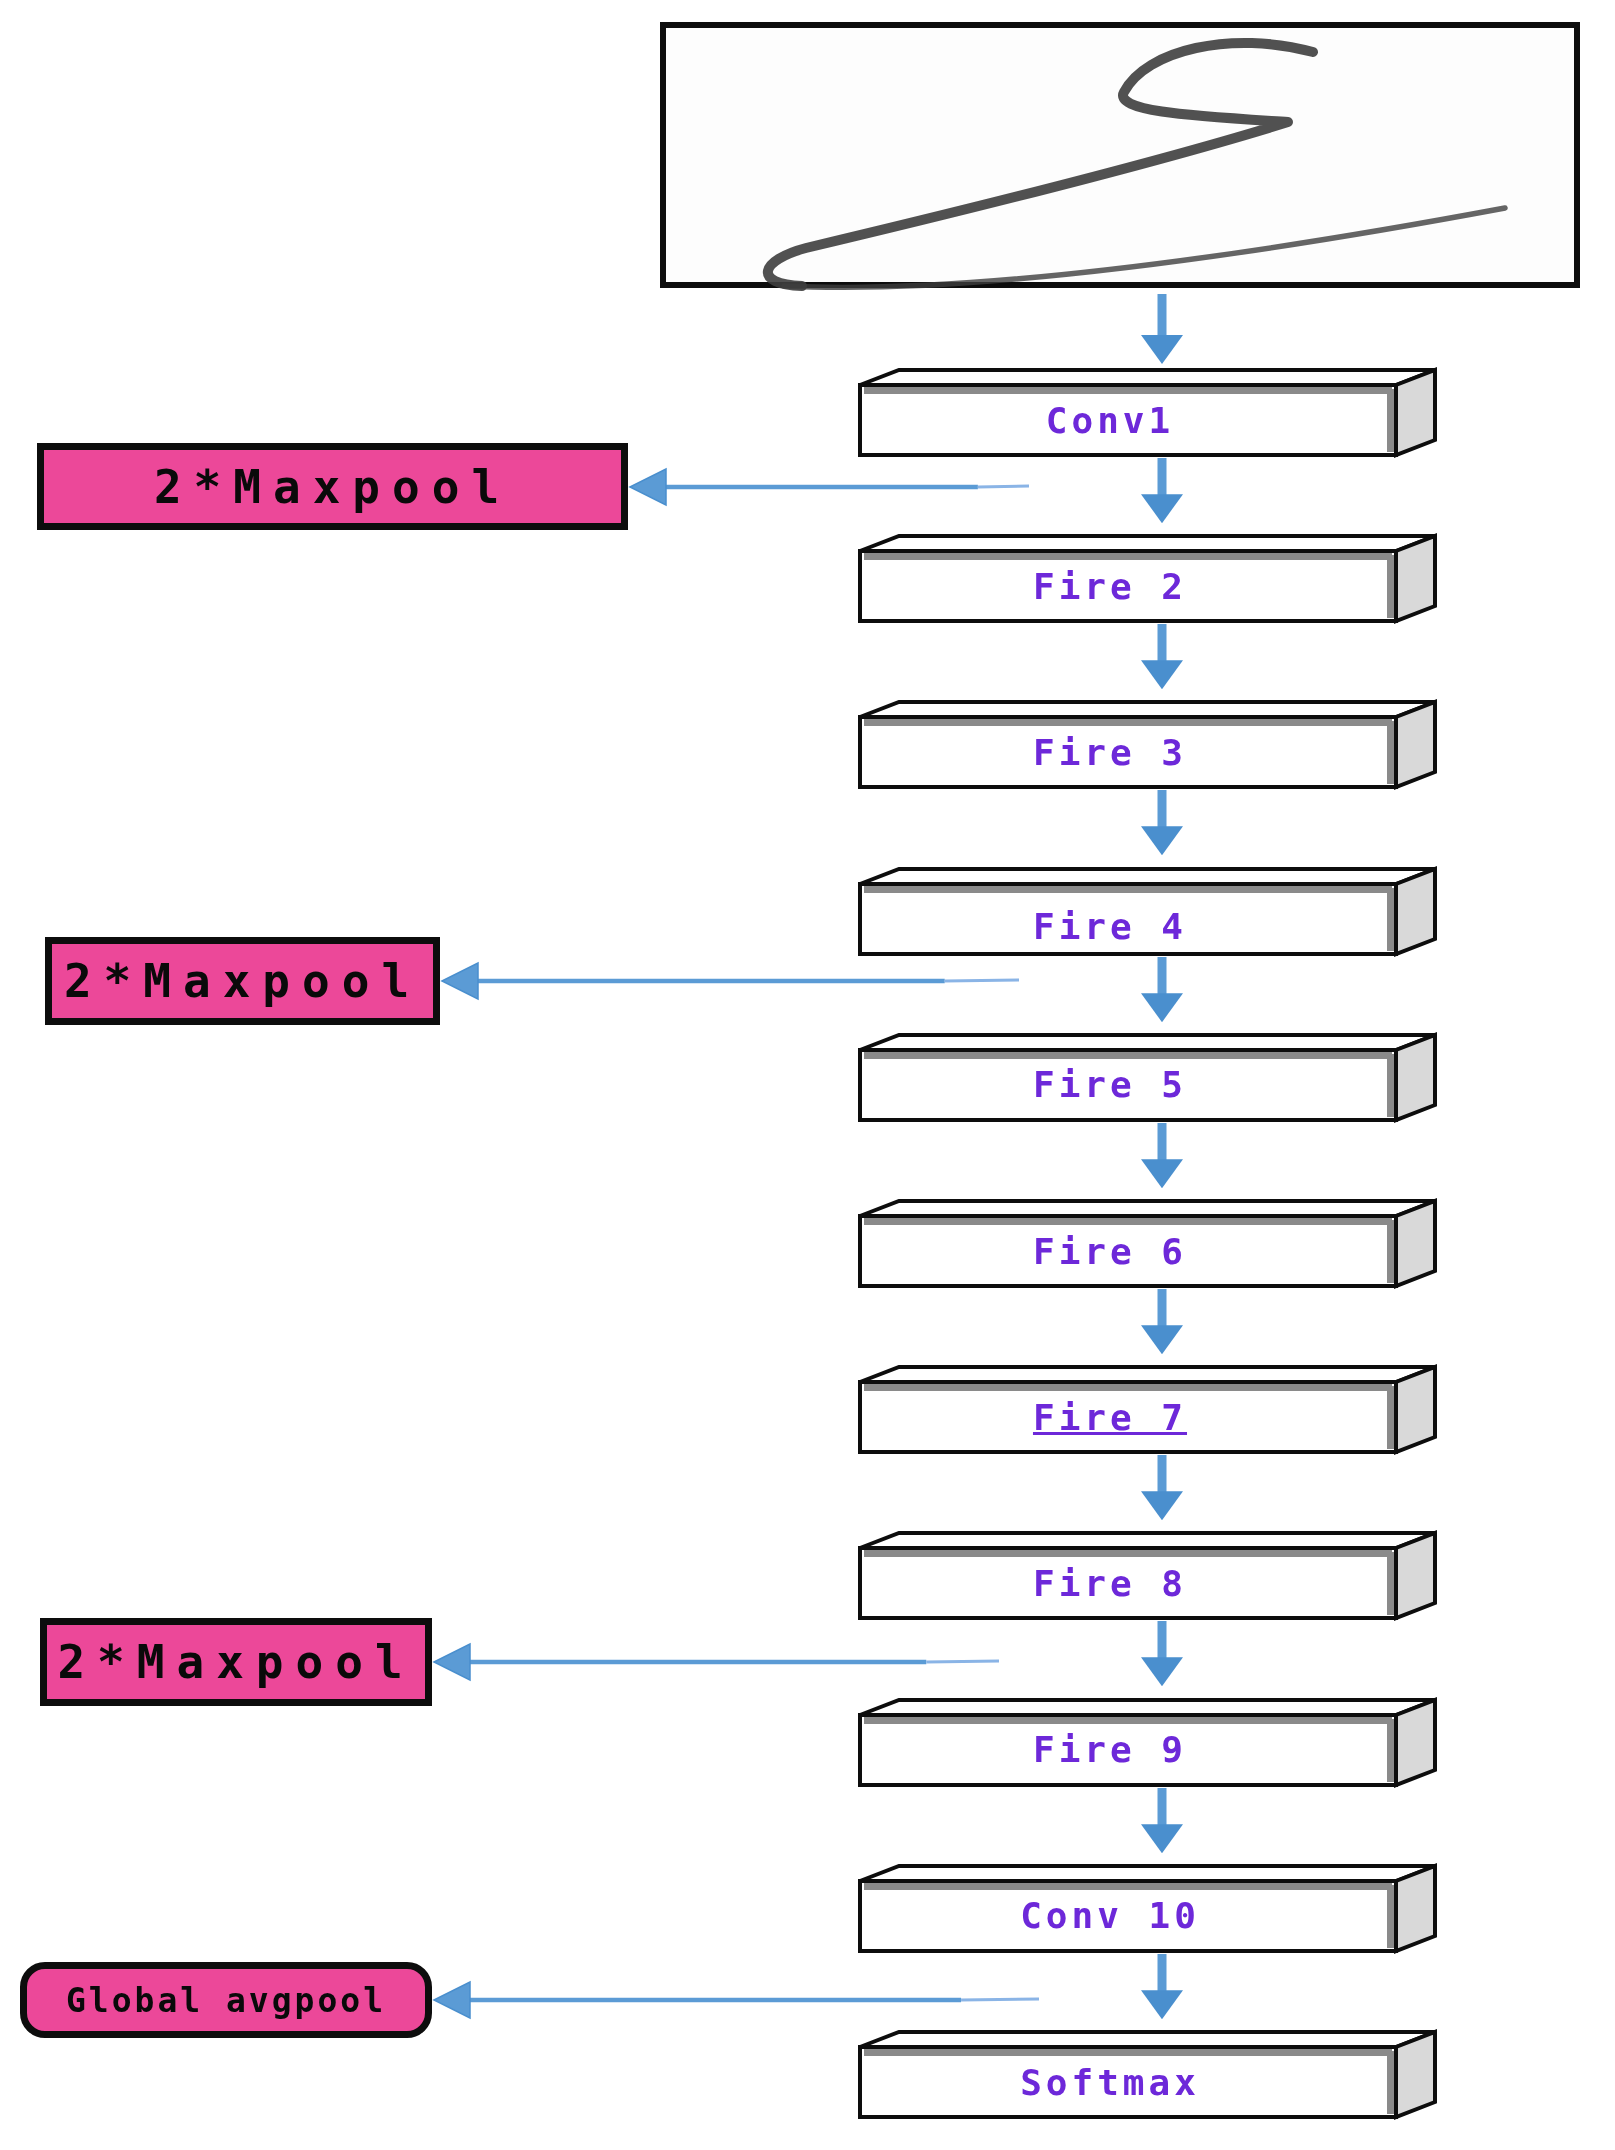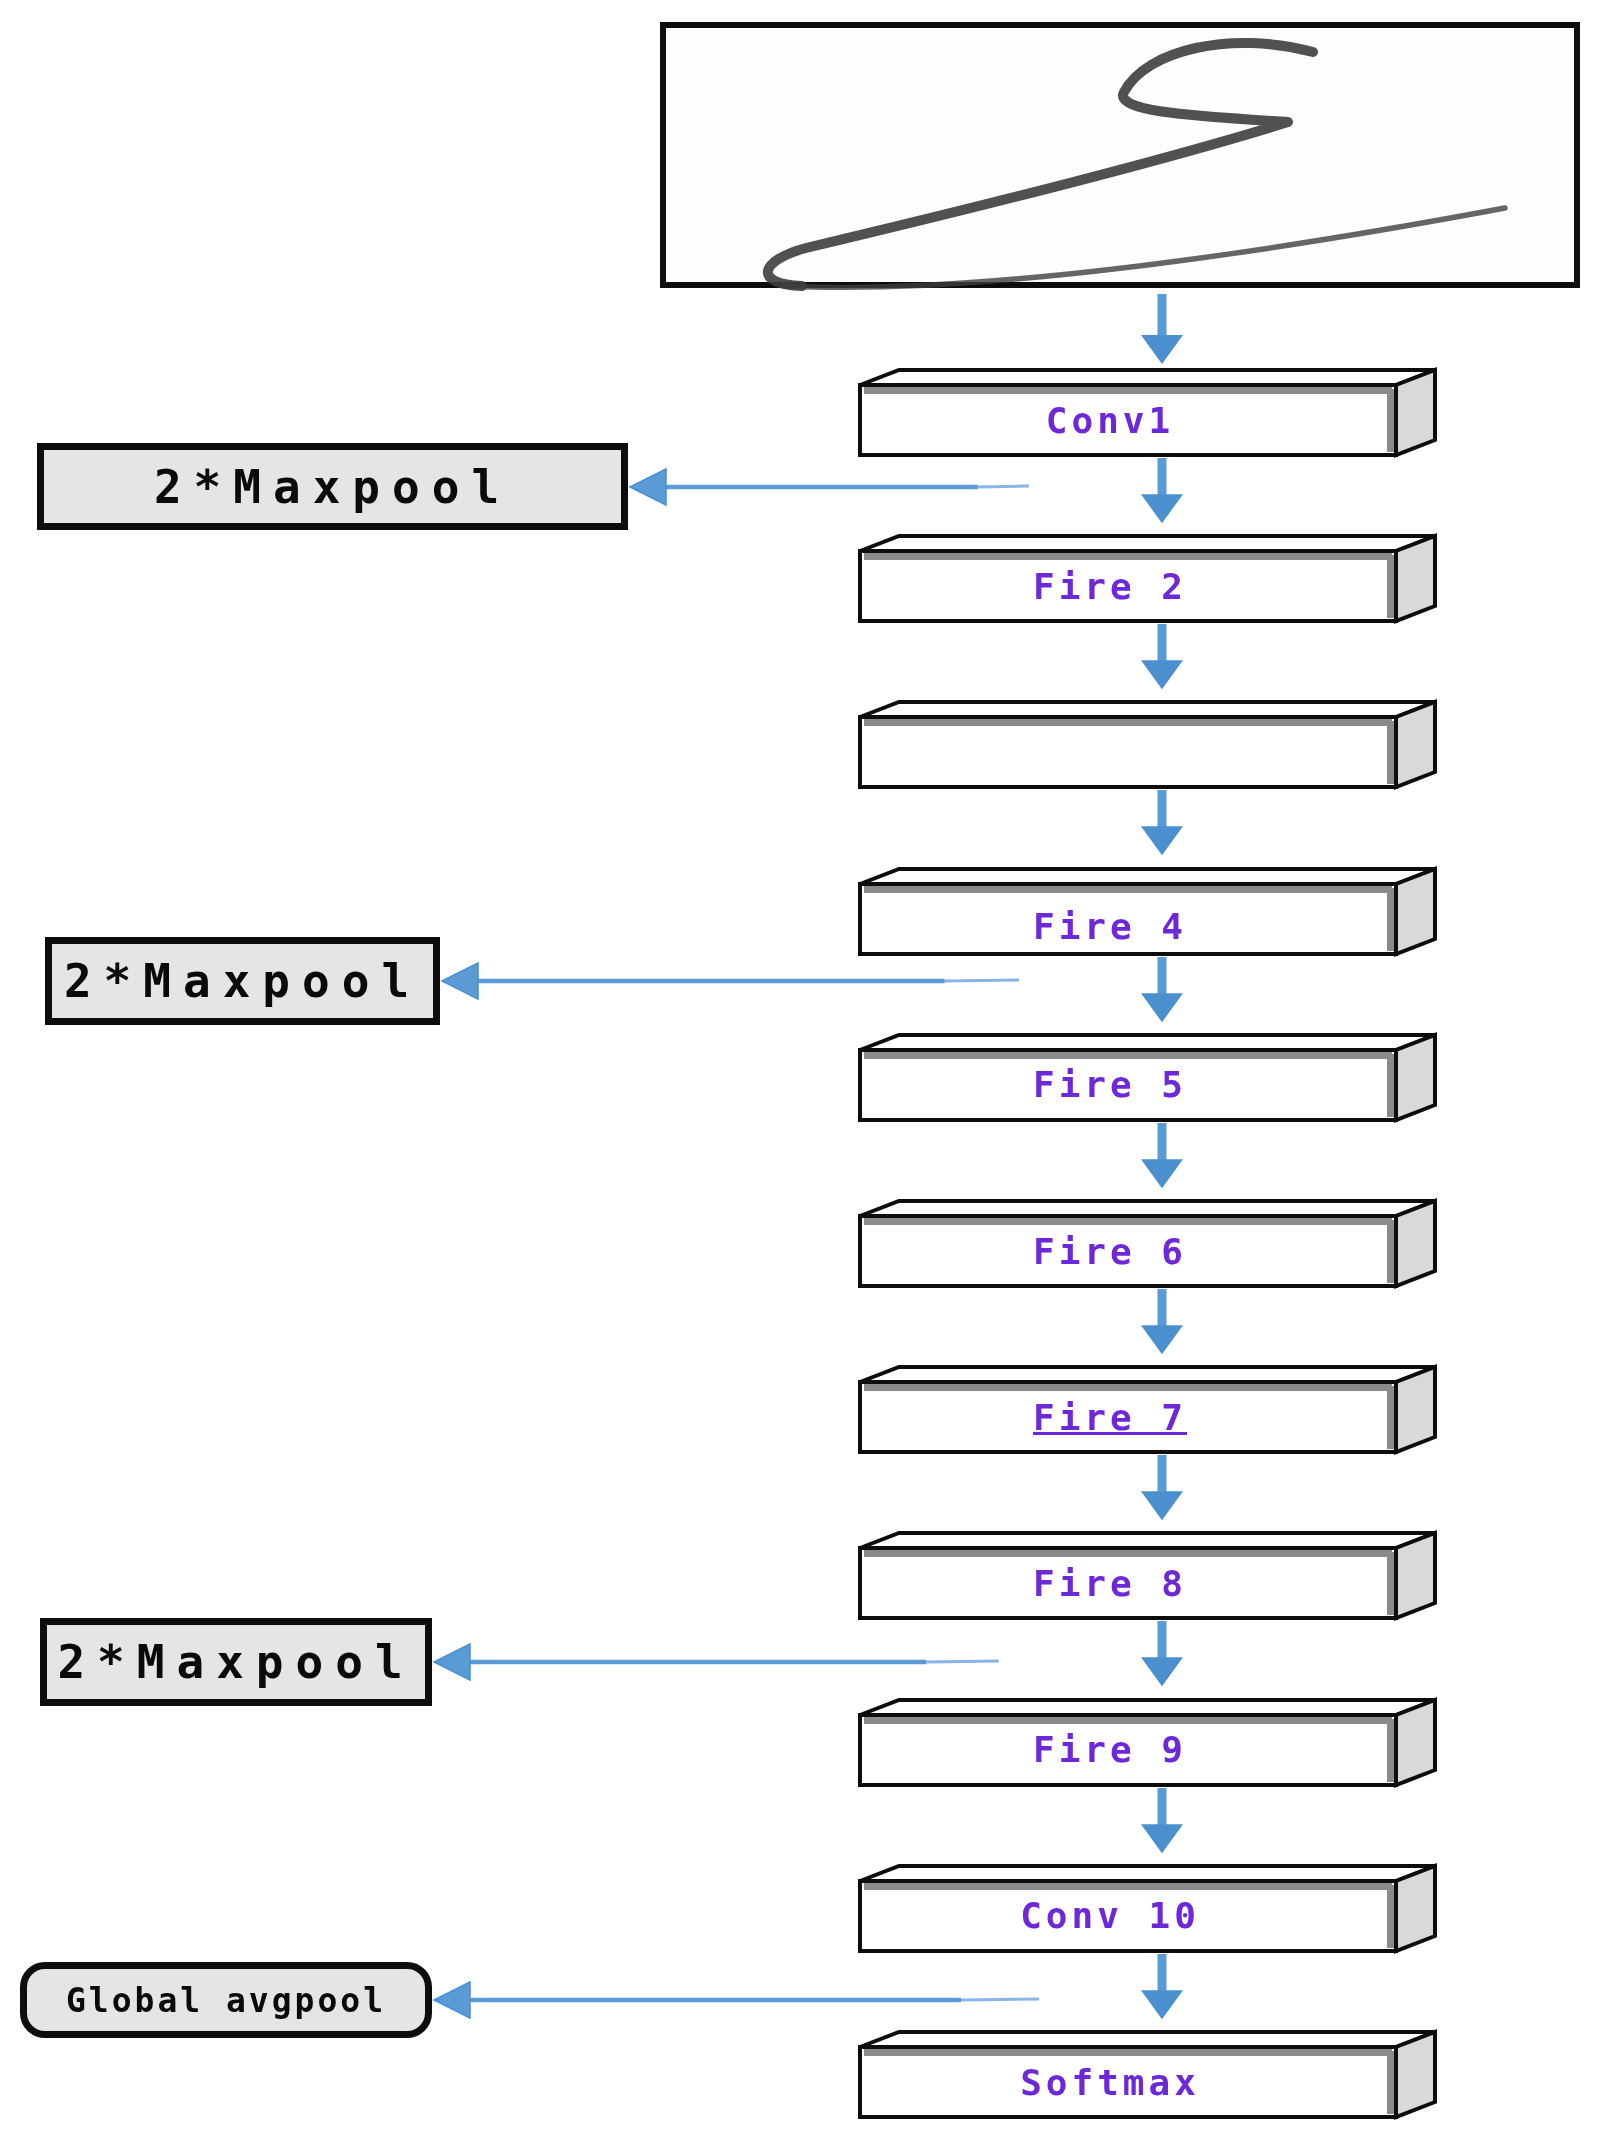--- a/index.html
+++ b/index.html
@@ -3,21 +3,21 @@
 <meta charset="utf-8">
 <style>
   html,body{margin:0;padding:0;background:#ffffff;}
   body{width:1615px;height:2150px;position:relative;overflow:hidden;
        font-family:"DejaVu Sans Mono","Liberation Mono",monospace;}
   #diagram{position:absolute;left:0;top:0;width:1615px;height:2150px;}
   .image-frame{position:absolute;box-sizing:border-box;border:6px solid #0d0d0d;background:#fdfdfd;}
   .layer-label{position:absolute;display:flex;align-items:center;justify-content:center;
                font-weight:bold;font-size:36px;letter-spacing:4px;color:#6d28d9;
                transform:translateX(-18px);white-space:nowrap;}
-  .side-box{position:absolute;box-sizing:border-box;border:7px solid #0d0d0d;background:#e5e5e5;
+  .side-box{position:absolute;box-sizing:border-box;border:7px solid #0d0d0d;background:#ec4899;
             display:flex;align-items:center;justify-content:center;font-weight:bold;color:#0a0a0a;
             white-space:nowrap;}
   svg{display:block;}
 </style>
 </head>
 <body>
 
 <div id="diagram">
     <div class="image-frame" style="left: 660px; top: 22px; width: 920px; height: 266px;">
       <svg width="908" height="254" viewBox="0 0 908 254" style="position: static; left: 0px; top: 0px; overflow: visible;">
@@ -59,20 +59,21 @@
     </svg>
     <svg width="585" height="95" viewBox="0 0 585 95" style="position: absolute; left: 856px; top: 698.4px; overflow: visible;">
       <g transform="translate(4,4)">
         <polygon points="0,15 39,0 575,0 536,15" fill="#ffffff" stroke="#0d0d0d" stroke-width="4" stroke-linejoin="miter"></polygon>
         <polygon points="536,15 575,0 575,70 536,85" fill="#d9d9d9" stroke="#0d0d0d" stroke-width="4"></polygon>
         <rect x="0" y="15" width="536" height="70" fill="#ffffff" stroke="#0d0d0d" stroke-width="4"></rect>
         <line x1="4" y1="20.5" x2="532" y2="20.5" stroke="#8a8a8a" stroke-width="7"></line>
         <line x1="530.5" y1="19" x2="530.5" y2="82" stroke="#8a8a8a" stroke-width="7"></line>
       </g>
     </svg>
+    <div class="layer-label" style="left: 860px; top: 717.4px; width: 536px; height: 70px;">Fire 3</div>
     <svg width="48" height="65.19999999999993" viewBox="0 0 48 65.19999999999993" style="position: absolute; left: 1138px; top: 790.4px; overflow: visible;">
       <rect x="19.5" y="0" width="9" height="39.19999999999993" fill="#5b9bd5"></rect>
       <polygon points="3,36.19999999999993 45,36.19999999999993 24,65.19999999999993" fill="#4a8fce"></polygon>
     </svg>
     <svg width="585" height="95" viewBox="0 0 585 95" style="position: absolute; left: 856px; top: 864.6px; overflow: visible;">
       <g transform="translate(4,4)">
         <polygon points="0,15 39,0 575,0 536,15" fill="#ffffff" stroke="#0d0d0d" stroke-width="4" stroke-linejoin="miter"></polygon>
         <polygon points="536,15 575,0 575,70 536,85" fill="#d9d9d9" stroke="#0d0d0d" stroke-width="4"></polygon>
         <rect x="0" y="15" width="536" height="70" fill="#ffffff" stroke="#0d0d0d" stroke-width="4"></rect>
         <line x1="4" y1="20.5" x2="532" y2="20.5" stroke="#8a8a8a" stroke-width="7"></line>

